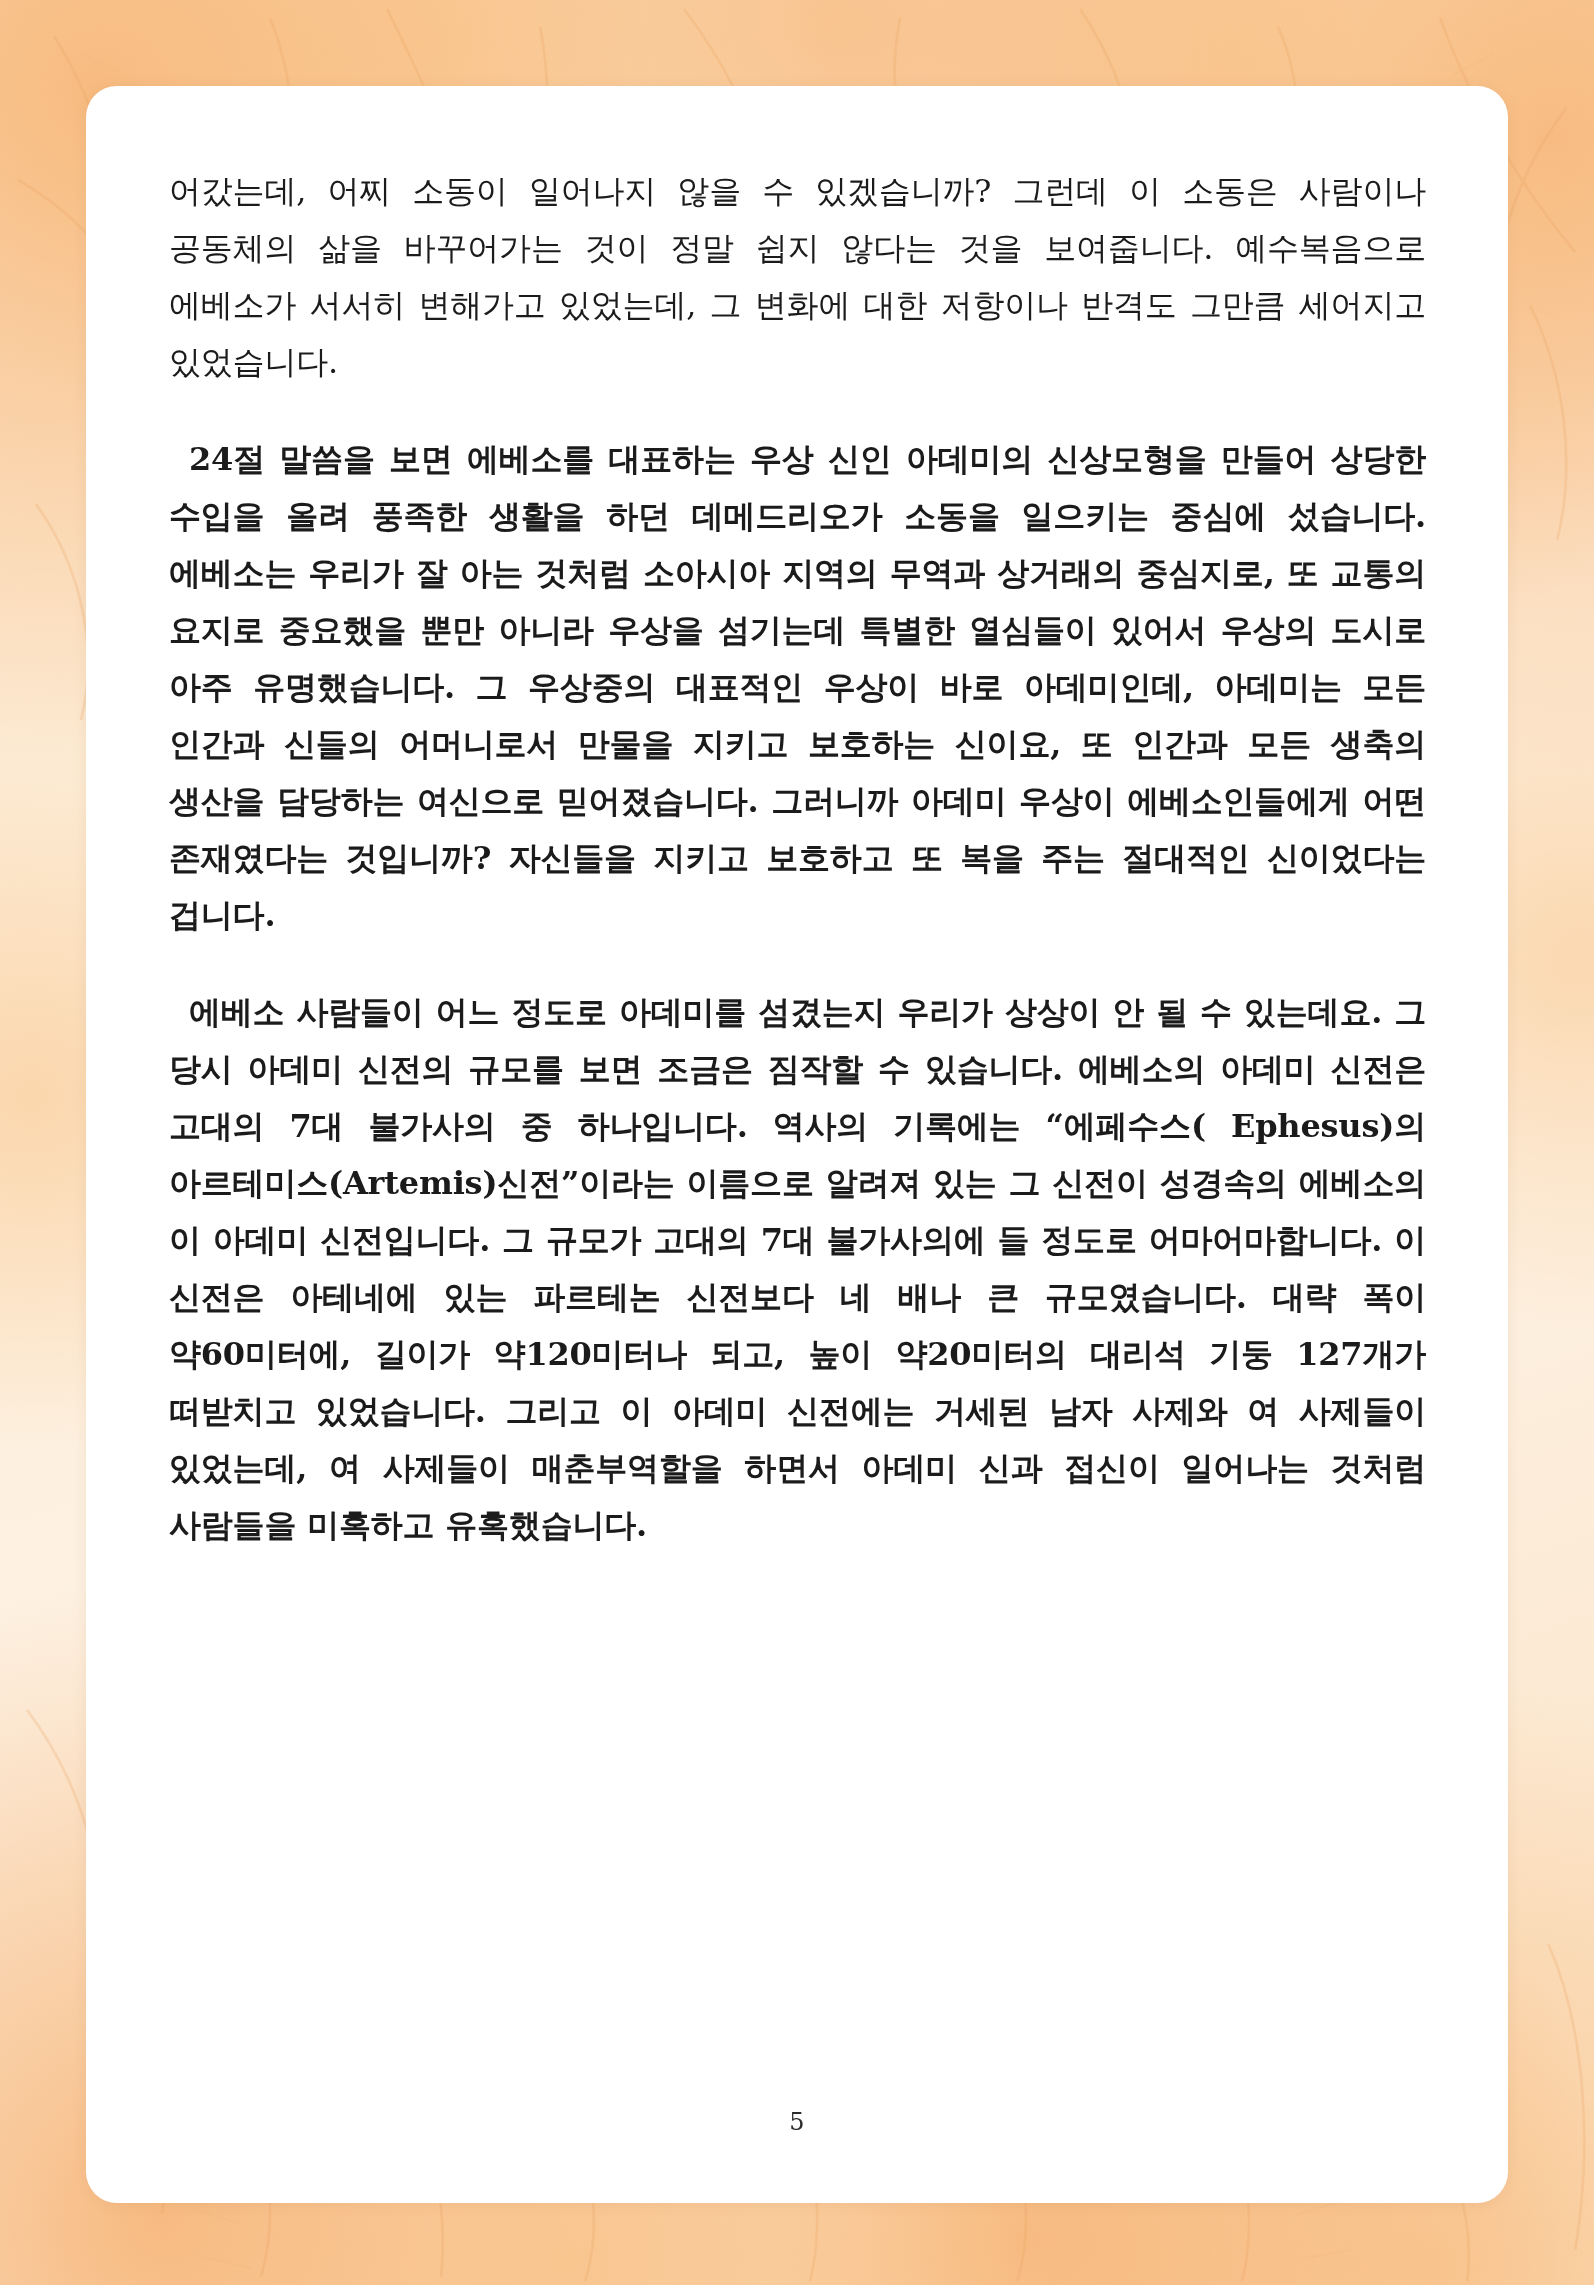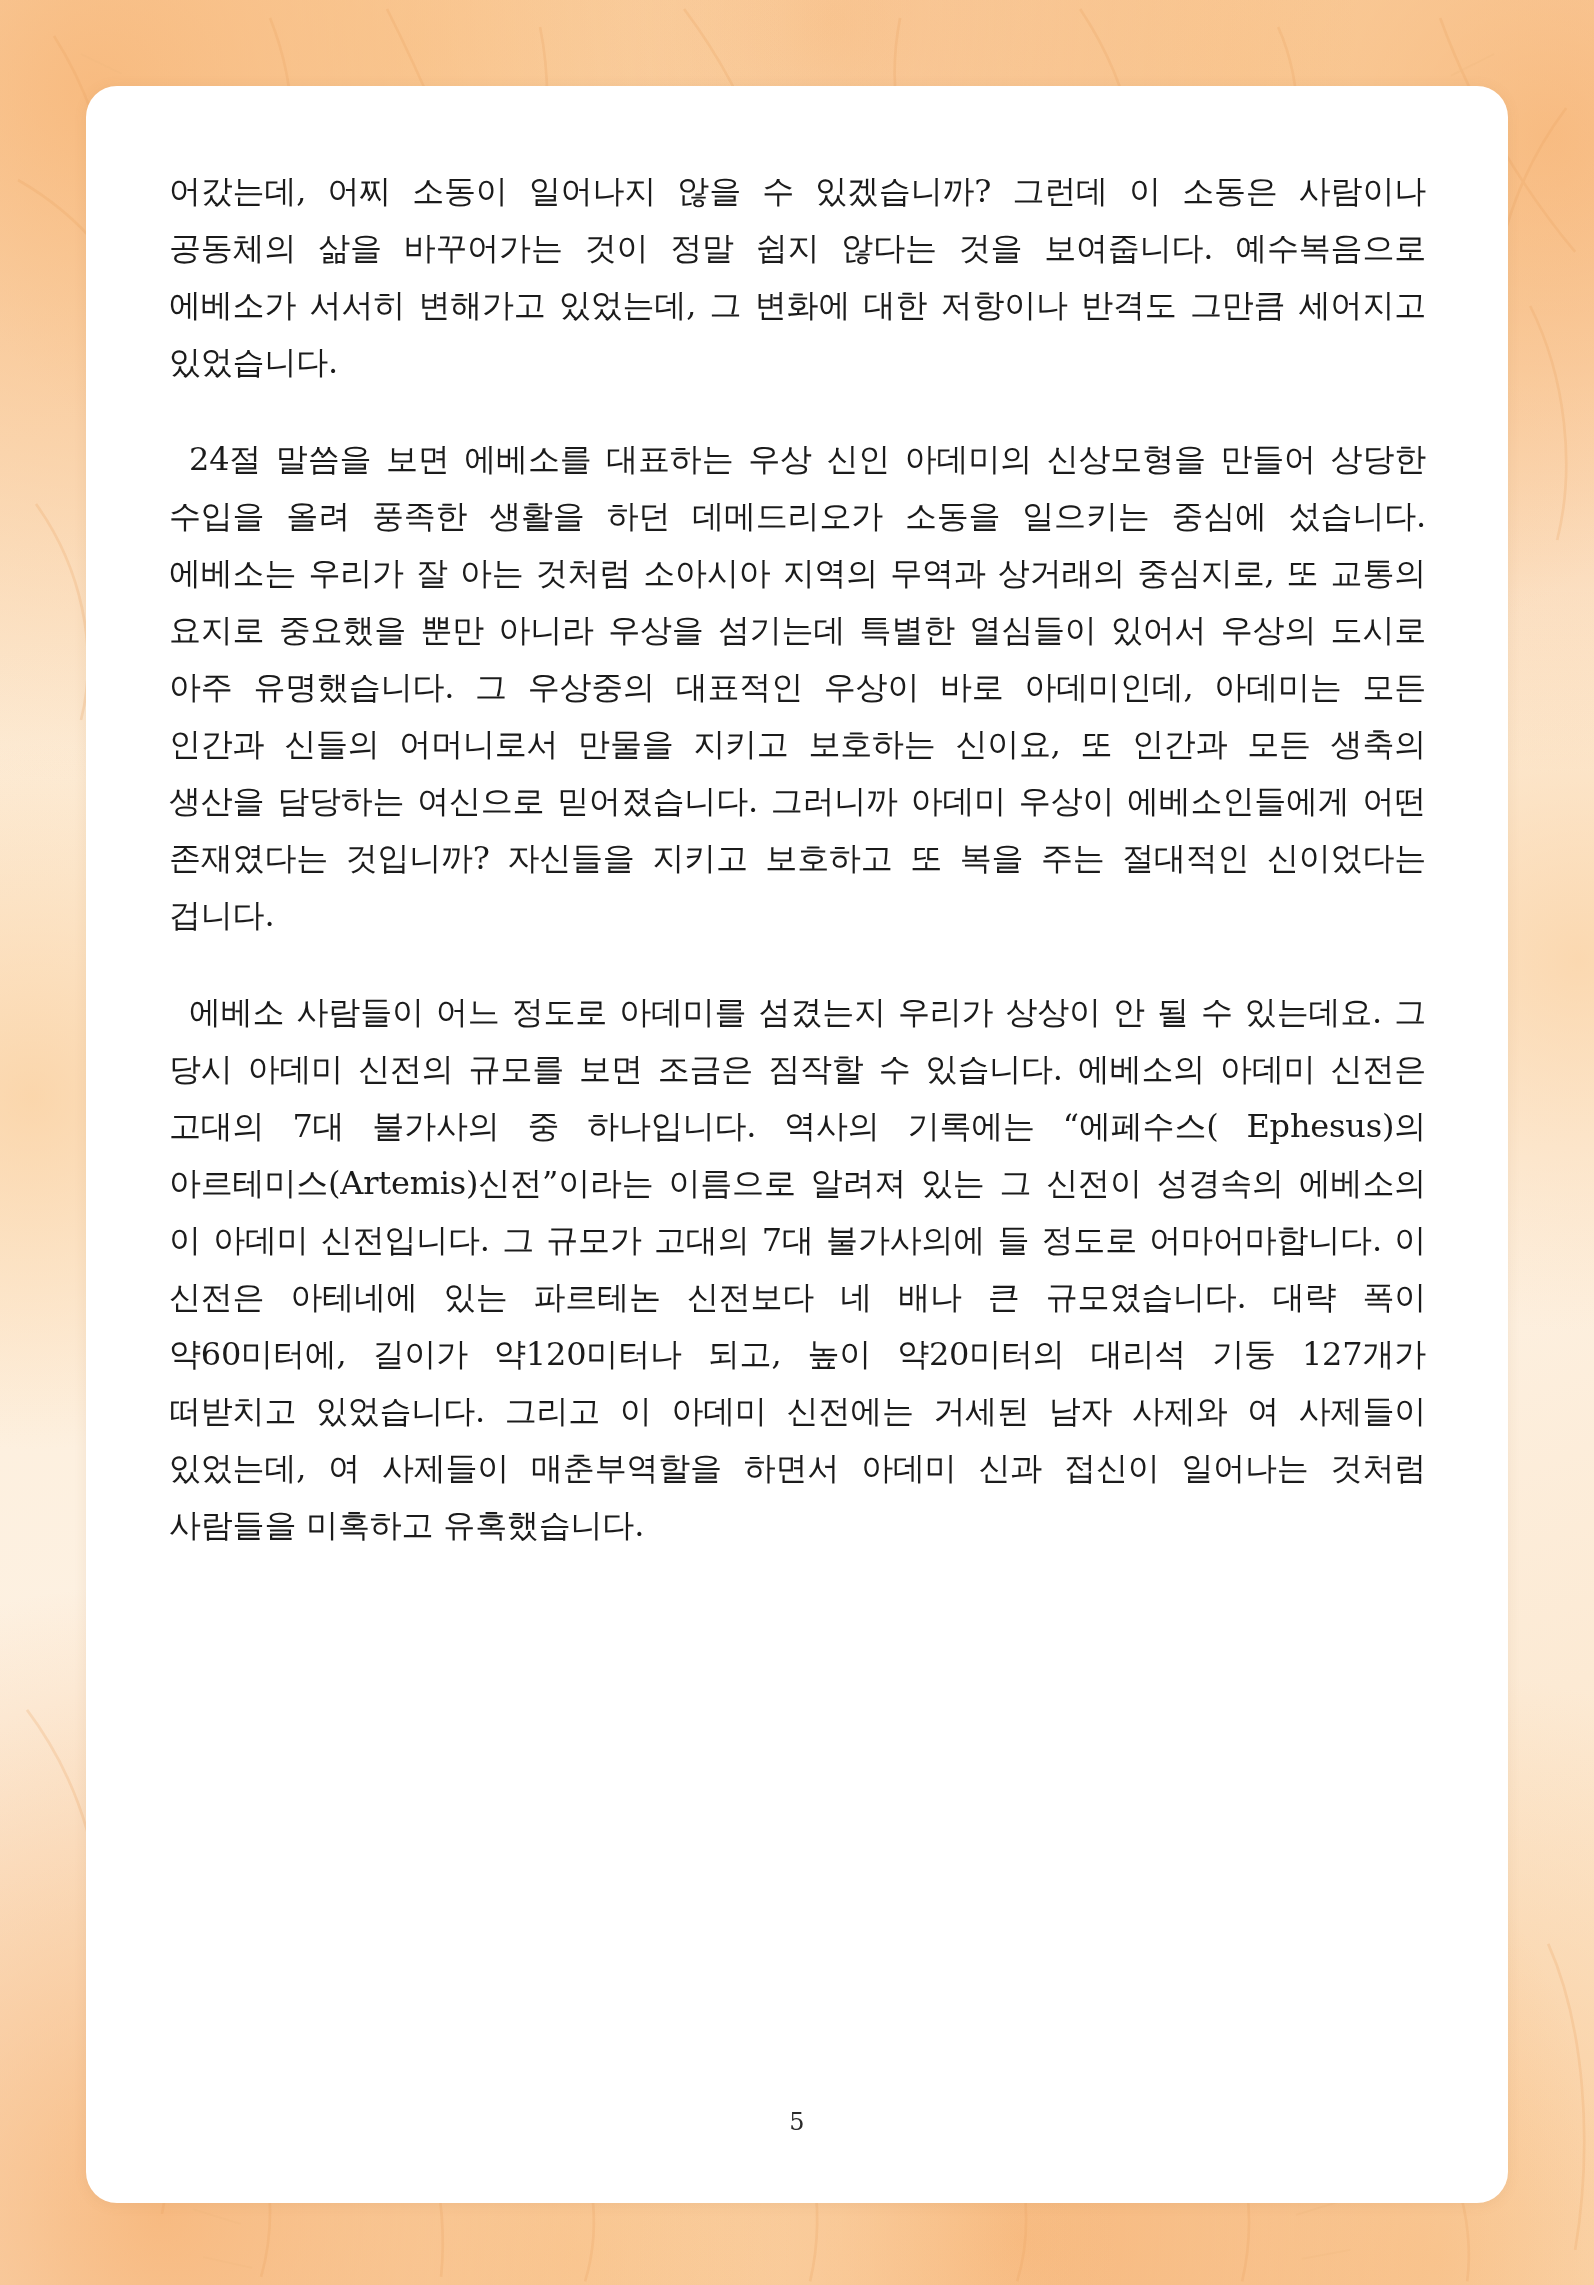--- a/index.html
+++ b/index.html
@@ -68,21 +68,21 @@
   .para {
     font-size: 32px;
     line-height: 57px;
     color: #1b1b1b;
     text-align: justify;
     text-justify: inter-character;
     letter-spacing: -0.2px;
     margin: 0 0 40px 0;
     word-break: keep-all;
   }
-  .para.indent { text-indent: 20px; }
+  .para.indent { text-indent: 20px; font-weight: bold; }
   .para:last-of-type { margin-bottom: 0; }
 
   .page-number {
     position: absolute;
     left: 0;
     right: 0;
     bottom: 67px;
     text-align: center;
     font-size: 24px;
     color: #2a2a2a;

